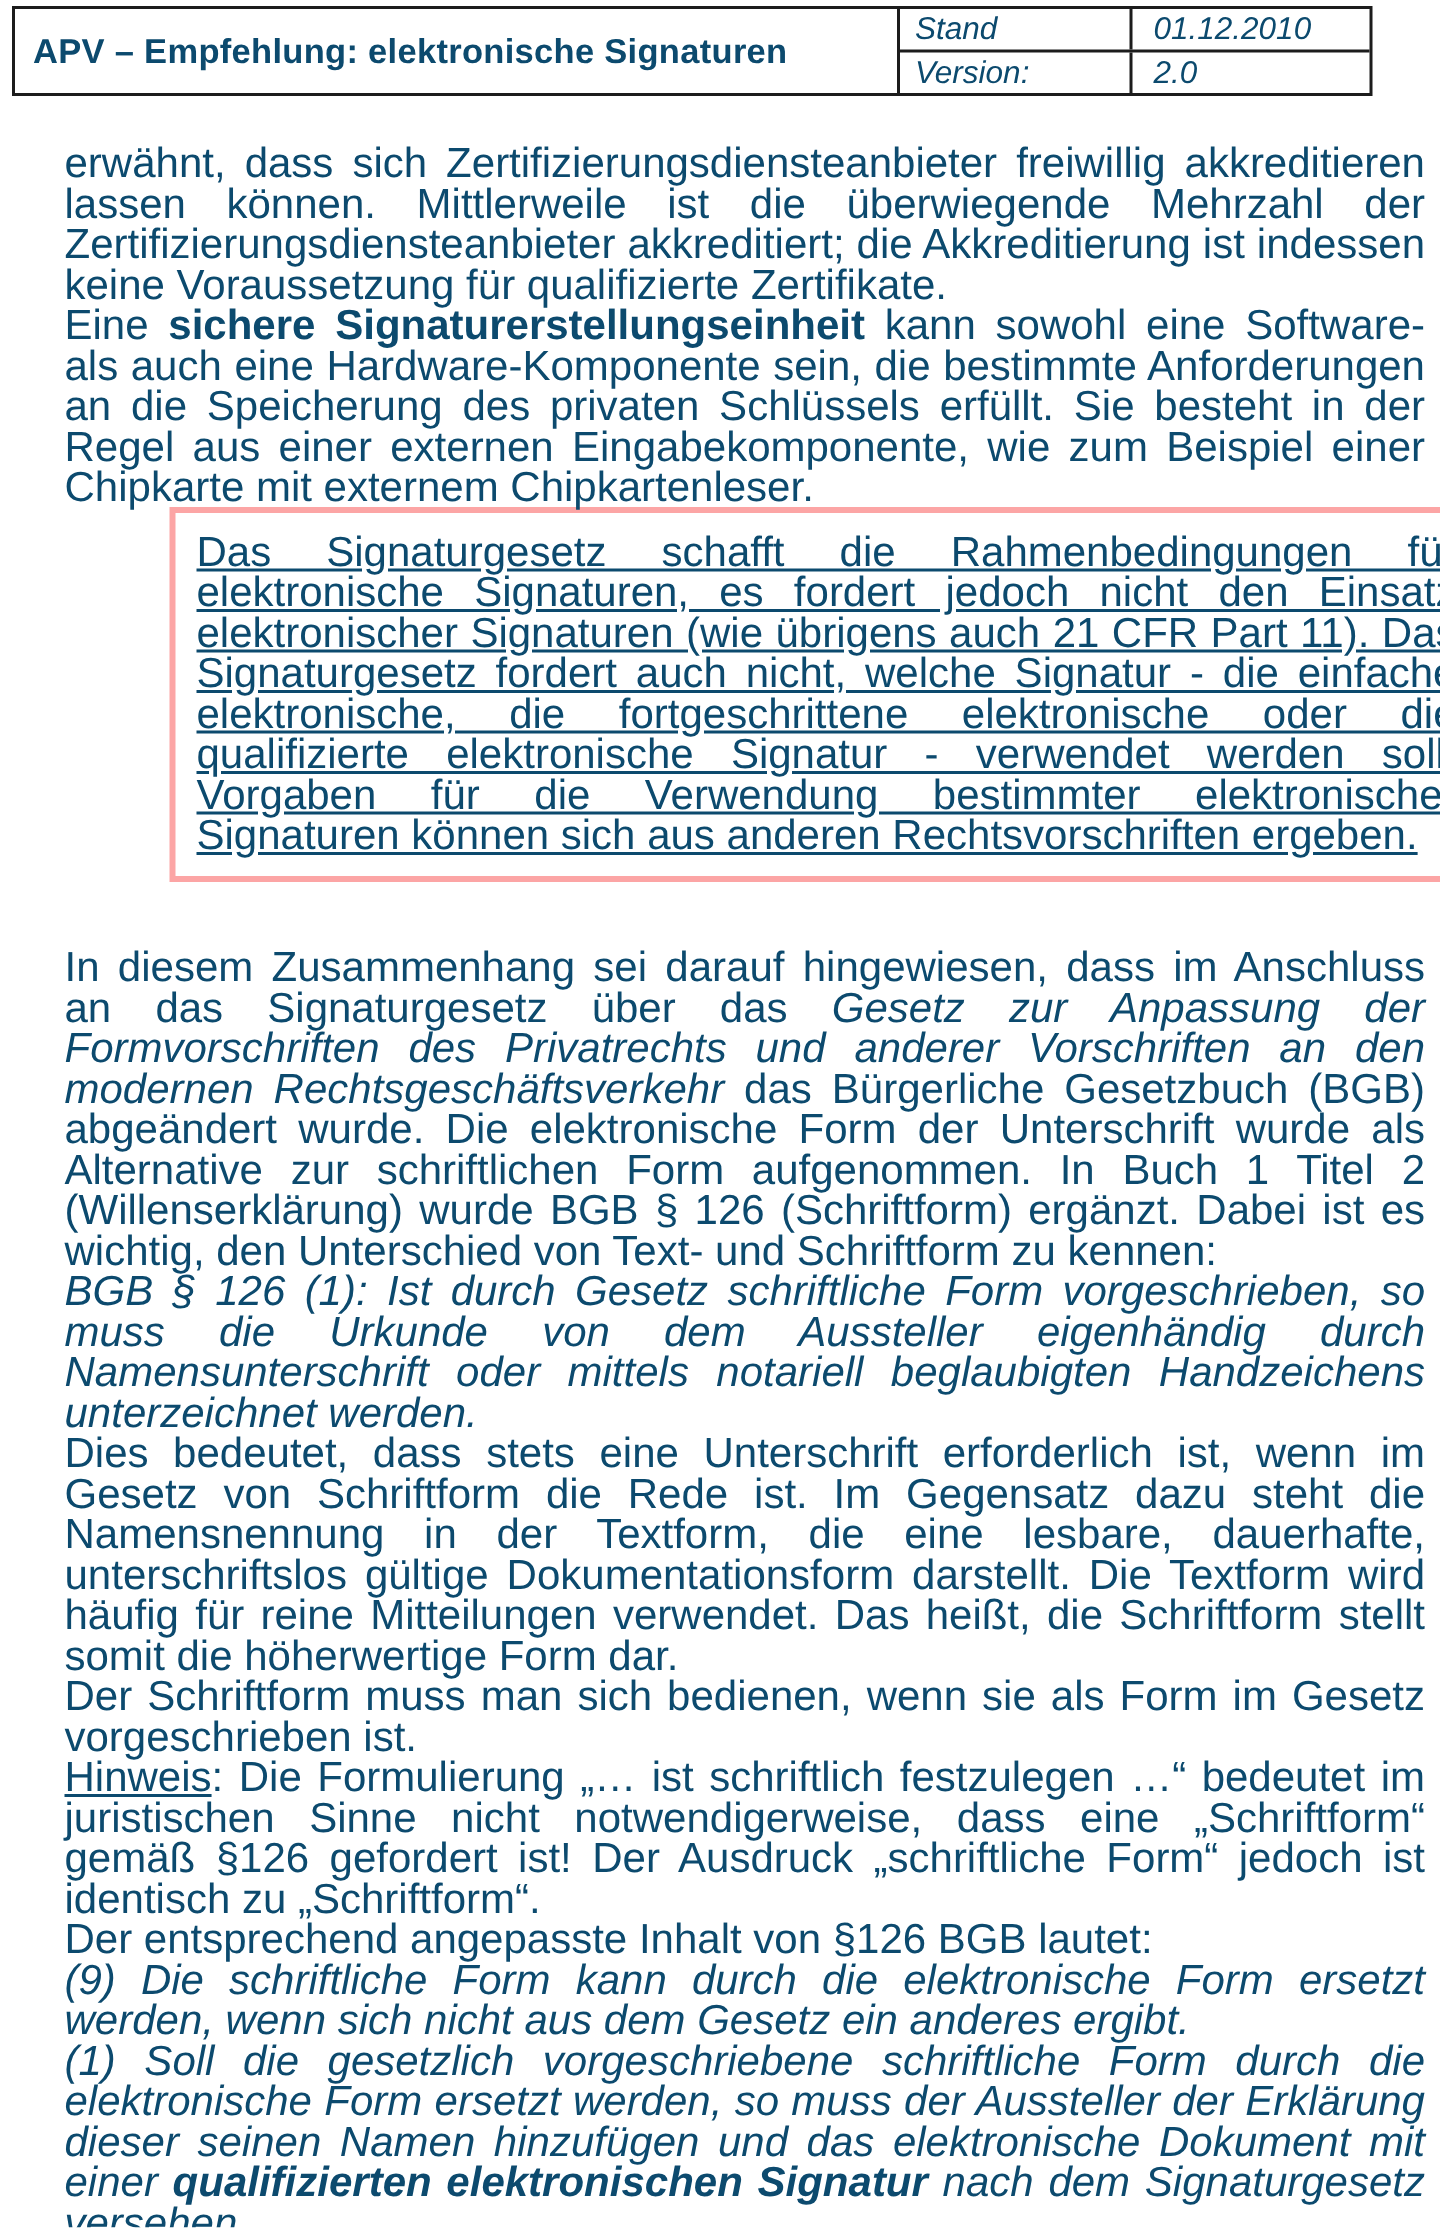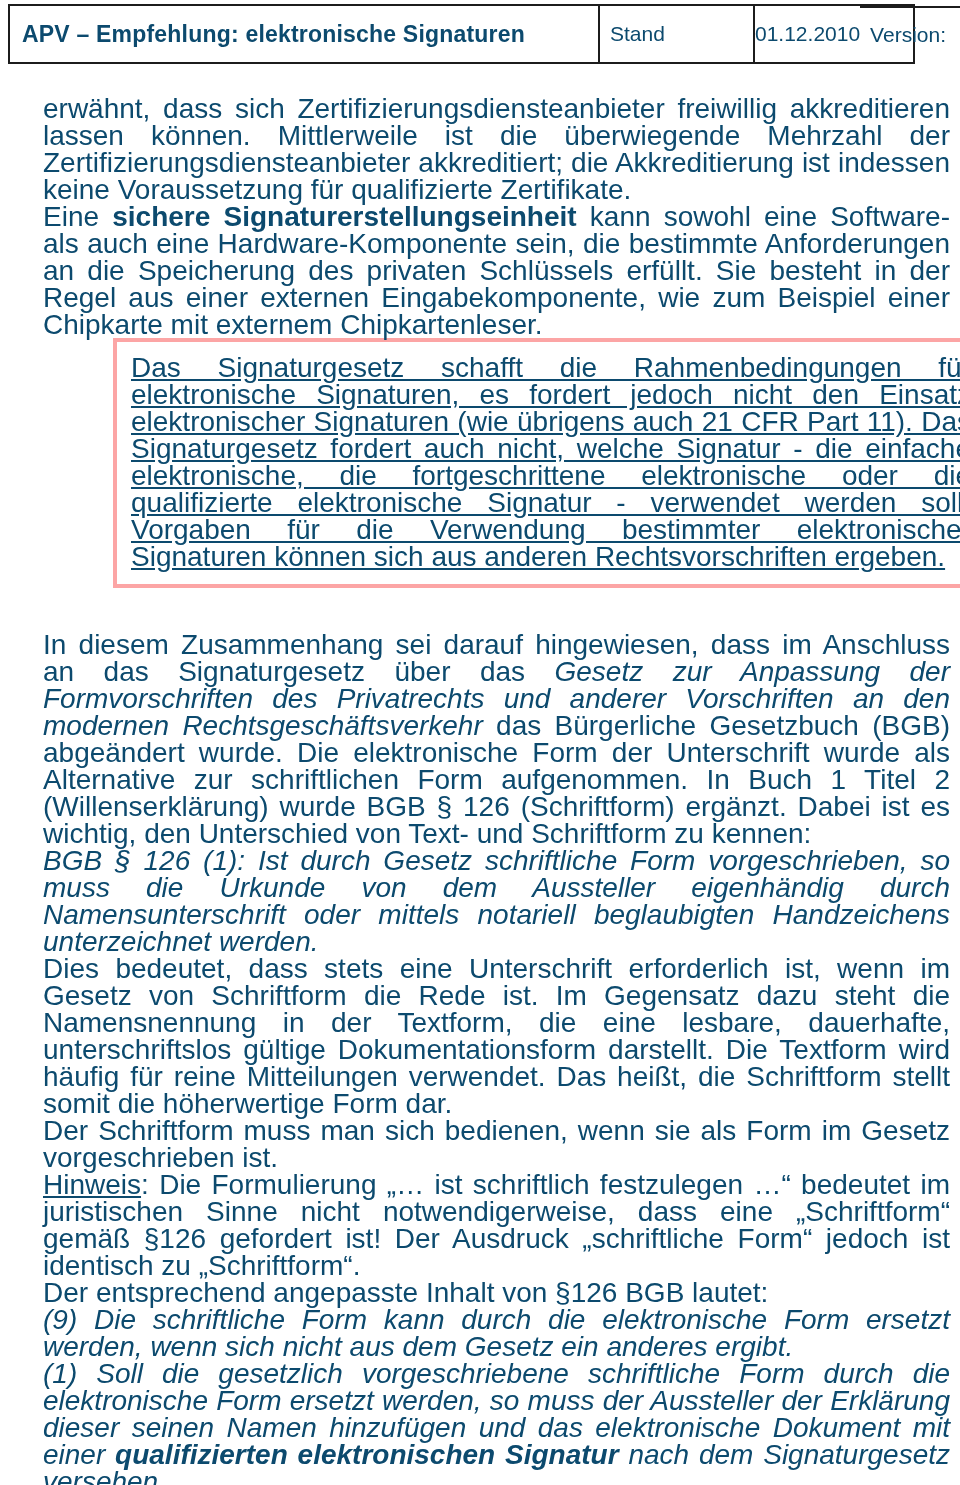--- a/index.html
+++ b/index.html
@@ -26,36 +26,38 @@
     display: flex;
     align-items: center;
     padding-left: 12px;
     font-size: 23px;
     font-weight: bold;
     letter-spacing: 0.2px;
   }
   .header-meta {
     width: 315px;
     display: flex;
+    flex-direction: column;
     border-left: 2px solid #1c1c1c;
+    font-style: italic;
   }
   .meta-row { flex: 1; display: flex; align-items: stretch; }
   .meta-row + .meta-row { border-top: 2px solid #1c1c1c; }
   .meta-label {
     width: 153px;
     display: flex;
     align-items: center;
     padding-left: 10px;
     font-size: 21px;
   }
   .meta-value {
     flex: 1;
     display: flex;
     align-items: center;
-    padding-left: 0;
+    padding-left: 14px;
     font-size: 21px;
     border-left: 2px solid #1c1c1c;
   }
 
   
   .content {
     padding: 31px 10px 0 14px;
     font-size: 28px;
     line-height: 27px;
     text-align: justify;

